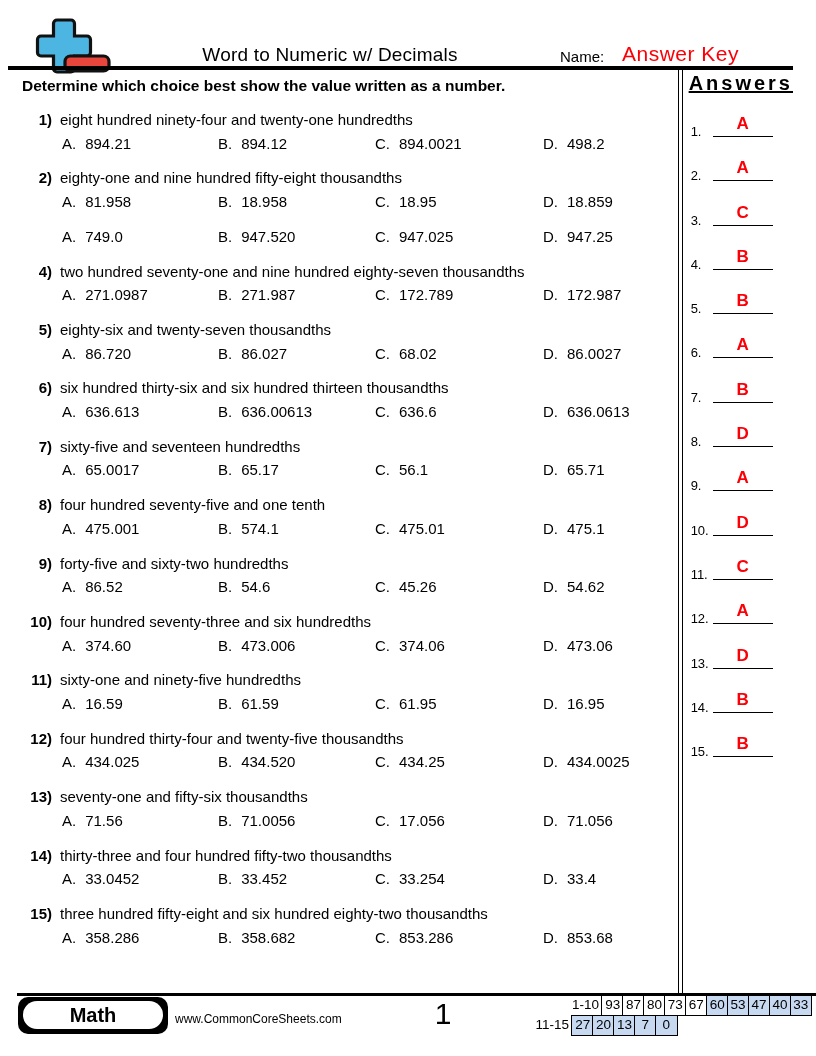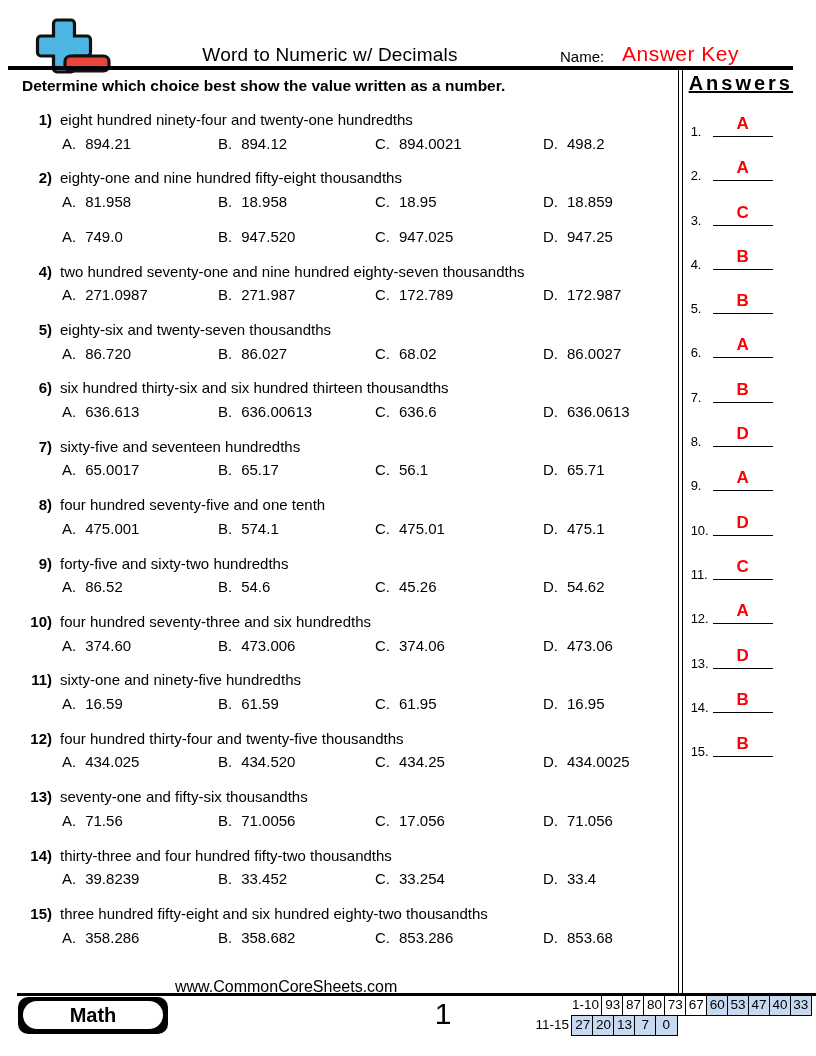--- a/index.html
+++ b/index.html
@@ -35,21 +35,21 @@
   .ans-row { position:relative; height:33px; margin-bottom:11.3px; }
   .ans-num { position:absolute; left:2px; bottom:1px; font-size:13px; }
   .ans-line { position:absolute; left:24px; bottom:3px; width:60px; border-bottom:1.7px solid #000; }
   .ans-letter { position:absolute; left:24px; bottom:6px; width:60px; text-align:center; font-size:17px; font-weight:bold; color:var(--answer-red); }
 
   
   .footer-rule { position:absolute; top:993px; left:17px; width:799px; height:2.6px; background:#000; }
   .badge { position:absolute; left:18px; top:997px; width:150px; height:37px; background:#000; border-radius:10px; }
   .badge-inner { position:absolute; left:5px; top:4px; right:5px; bottom:5px; background:#fff; border-radius:14px;
                  display:flex; align-items:center; justify-content:center; font-size:20px; font-weight:bold; }
-  .site-url { position:absolute; left:175px; top:978px; font-size:16px; }
+  .site-url { position:absolute; left:175px; top:1012px; font-size:12px; }
   .page-num { position:absolute; left:420px; top:997px; width:46px; text-align:center; font-size:30px; }
   .score-row { position:absolute; display:flex; }
   .score-row.r1 { top:994.5px; left:530px; }
   .score-row.r2 { top:1014.5px; left:500px; }
   .score-label { width:73px; text-align:right; padding-right:4px; font-size:13.5px; line-height:20px; }
   .score-cell { width:22.5px; height:21px; border:1.6px solid #000; margin-left:-1.6px;
                 text-align:center; font-size:13.5px; line-height:18px; background:#fff; }
   .score-cell.hl { background:var(--score-hl); }
 </style>
 </head>
@@ -223,21 +223,21 @@
               <span class="opt"><span class="opt-letter">C.</span><span class="opt-value">17.056</span></span>
               <span class="opt"><span class="opt-letter">D.</span><span class="opt-value">71.056</span></span>
             </div>
   </div>
 
   <div class="q">
     <div class="q-line">
       <span class="q-num">14)</span><span class="q-text">thirty-three and four hundred fifty-two thousandths</span>
     </div>
     <div class="q-opts">
-              <span class="opt"><span class="opt-letter">A.</span><span class="opt-value">39.8239</span></span>
+              <span class="opt"><span class="opt-letter">A.</span><span class="opt-value">33.0452</span></span>
               <span class="opt"><span class="opt-letter">B.</span><span class="opt-value">33.452</span></span>
               <span class="opt"><span class="opt-letter">C.</span><span class="opt-value">33.254</span></span>
               <span class="opt"><span class="opt-letter">D.</span><span class="opt-value">33.4</span></span>
             </div>
   </div>
 
   <div class="q">
     <div class="q-line">
       <span class="q-num">15)</span><span class="q-text">three hundred fifty-eight and six hundred eighty-two thousandths</span>
     </div>

